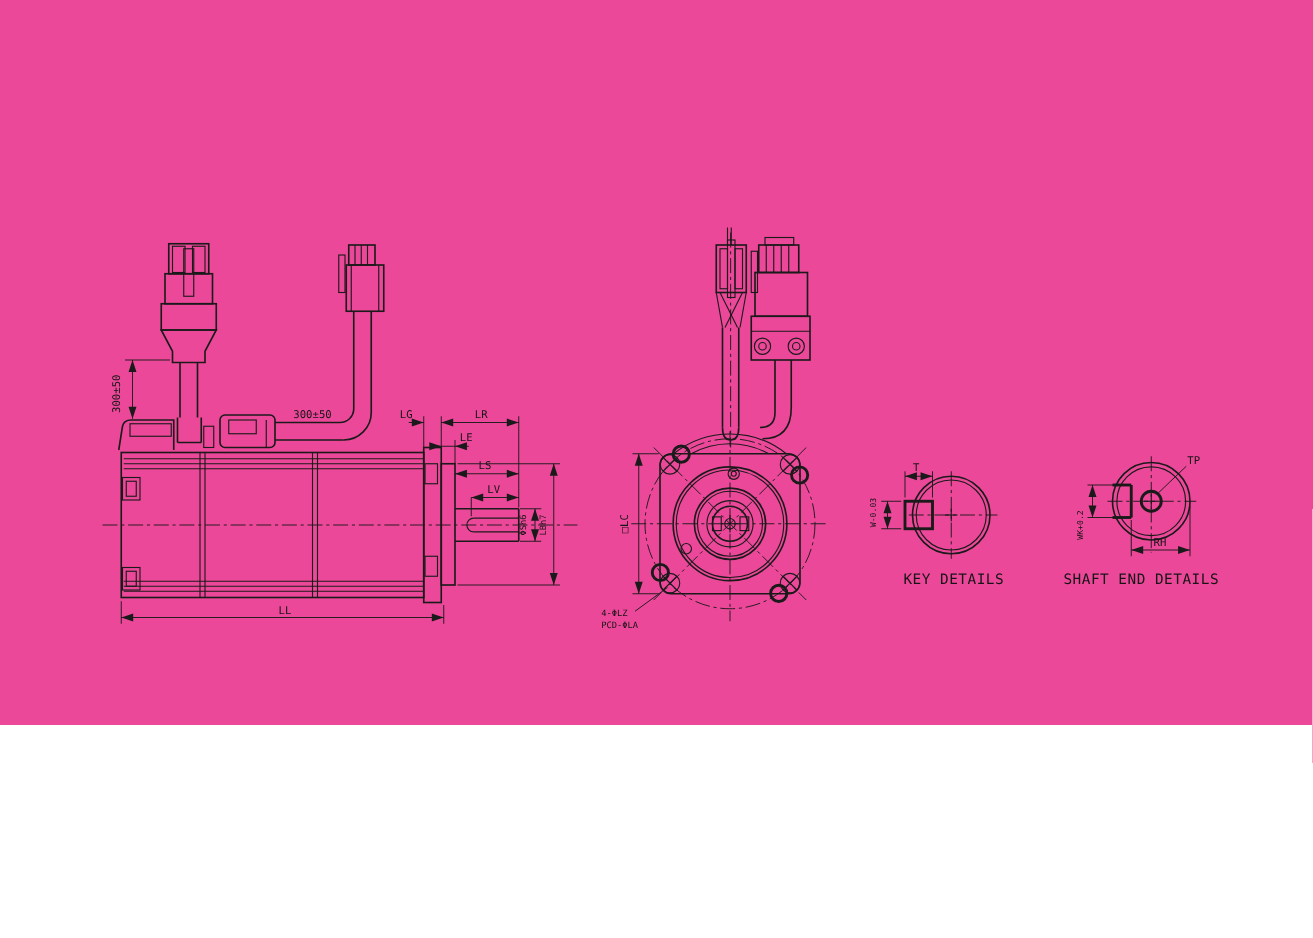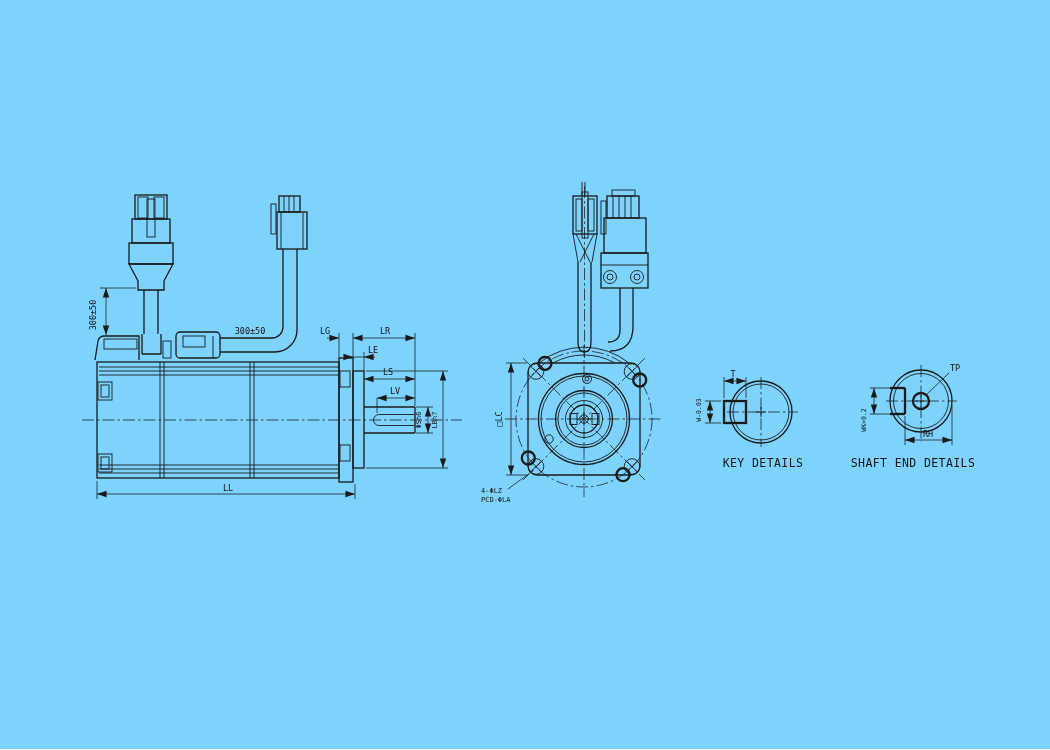--- a/index.html
+++ b/index.html
@@ -1,16 +1,16 @@
 <!DOCTYPE html>
 <html><head>
 <meta charset="utf-8">
 <style>
   html,body{margin:0;padding:0;background:#ffffff;}
-  .canvas{position:relative;width:1050px;height:749px;background:#7dd3fc;overflow:hidden;
+  .canvas{position:relative;width:1050px;height:580px;background:#ec4899;overflow:hidden;
           font-family:"DejaVu Sans Mono", monospace;text-align:center;}
   svg{position:absolute;left:0;top:0;}
   svg text{fill:#141414;font-family:"DejaVu Sans Mono", monospace;}
   .dimtxt{font-size:8.5px;}
   .dimtxt-sm{font-size:7px;}
   .dimtxt-tol{font-size:6.5px;}
   .caption{font-size:11.5px;letter-spacing:0.4px;}
   .ol{stroke:#1a1a1a;stroke-width:1.3;fill:none;}
   .ol2{stroke:#1a1a1a;stroke-width:0.9;fill:none;}
   .bold{stroke:#1a1a1a;stroke-width:2.3;fill:none;}

